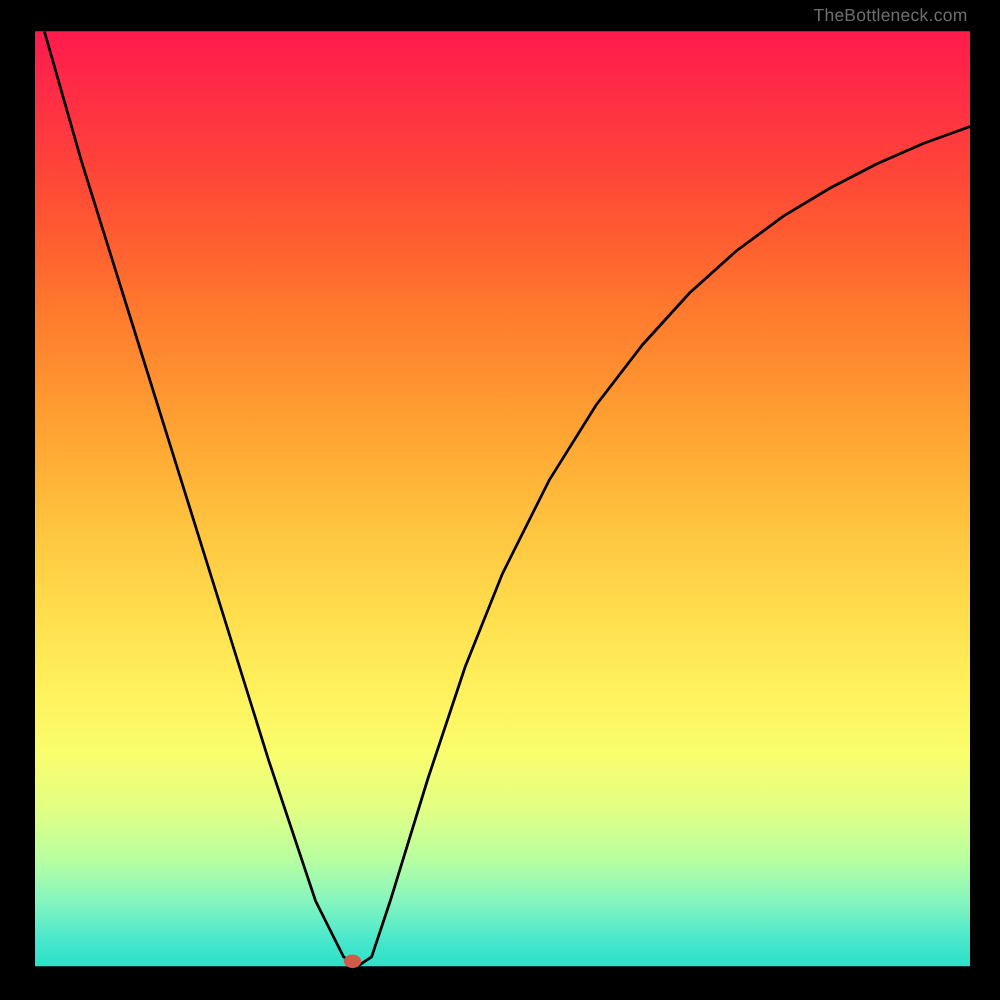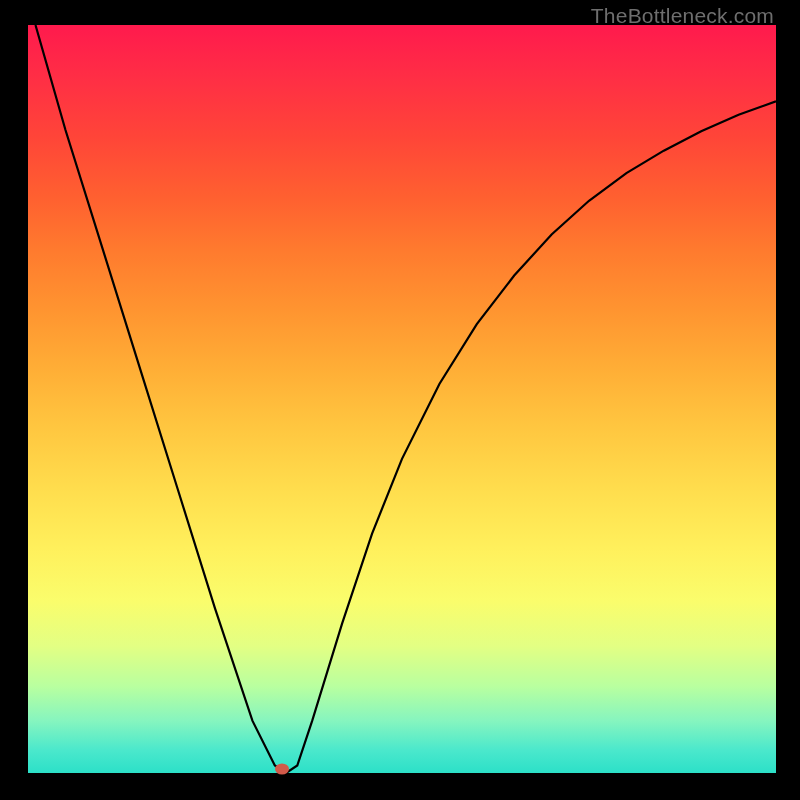--- a/index.html
+++ b/index.html
@@ -34,21 +34,21 @@
       #86f5bf 93%,
       #4ae8cc 97%,
       #2ce0c8 100%
     );
   }
   .watermark {
     position: absolute;
     top: 4px;
     right: 26px;
     color: #6e6e6e;
-    font-size: 21px;
+    font-size: 14px;
     font-weight: 400;
     letter-spacing: 0.2px;
   }
   svg.curve {
     position: absolute;
     left: 0;
     top: 0;
     width: 748px;
     height: 748px;
   }

